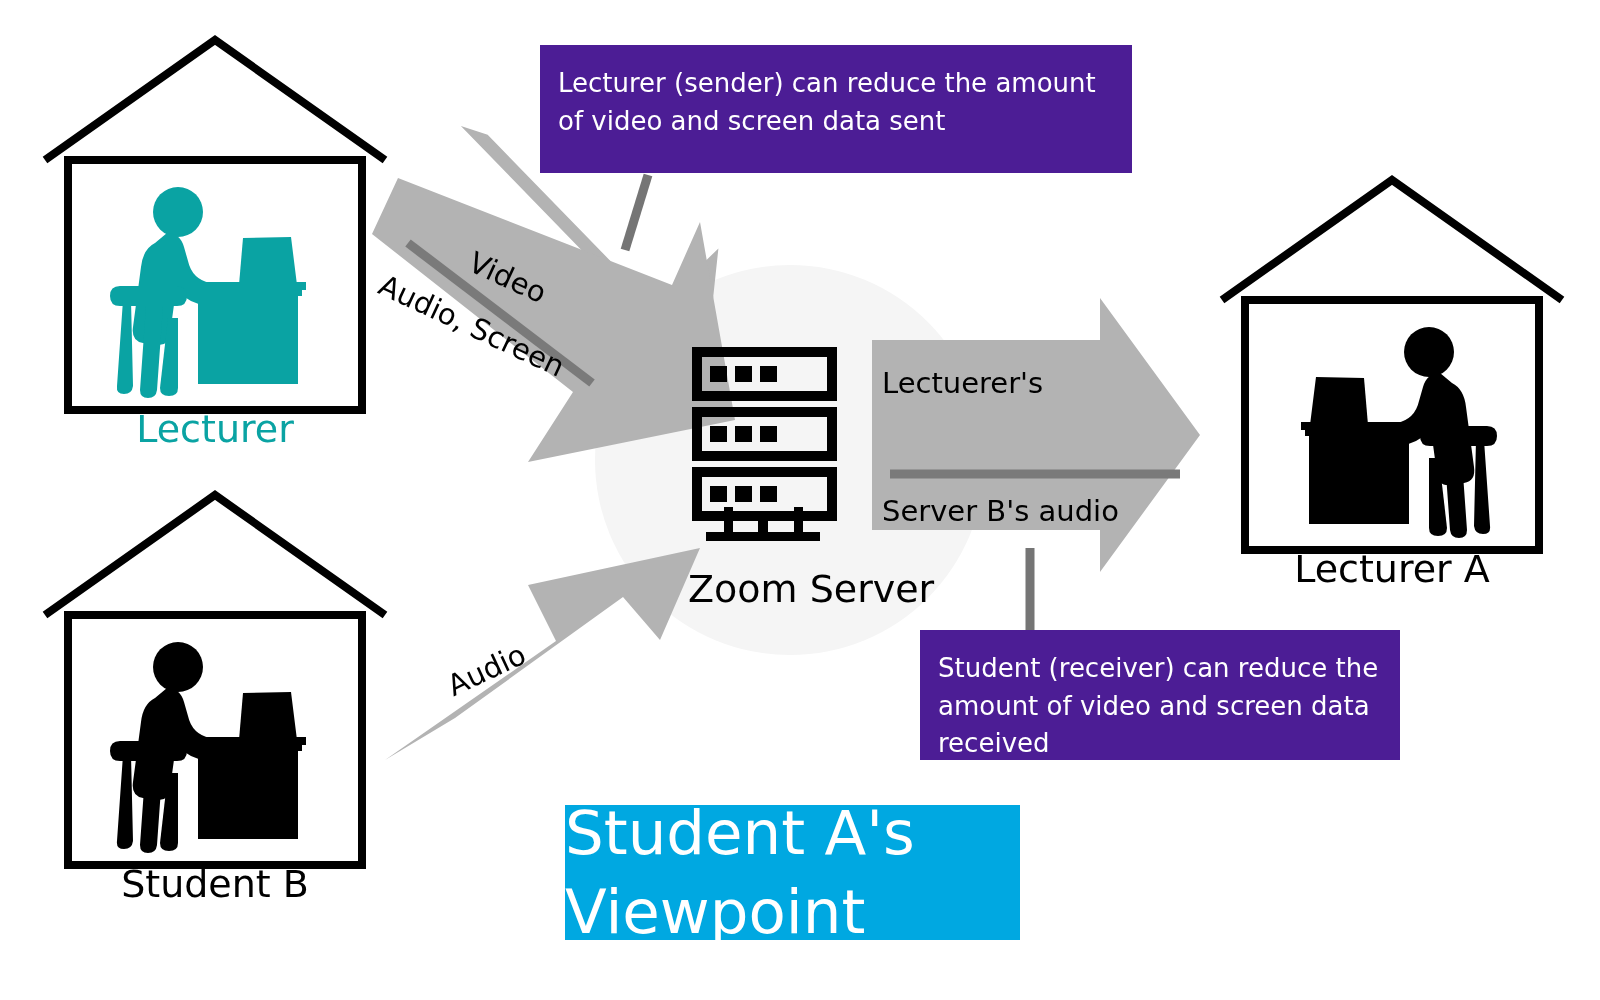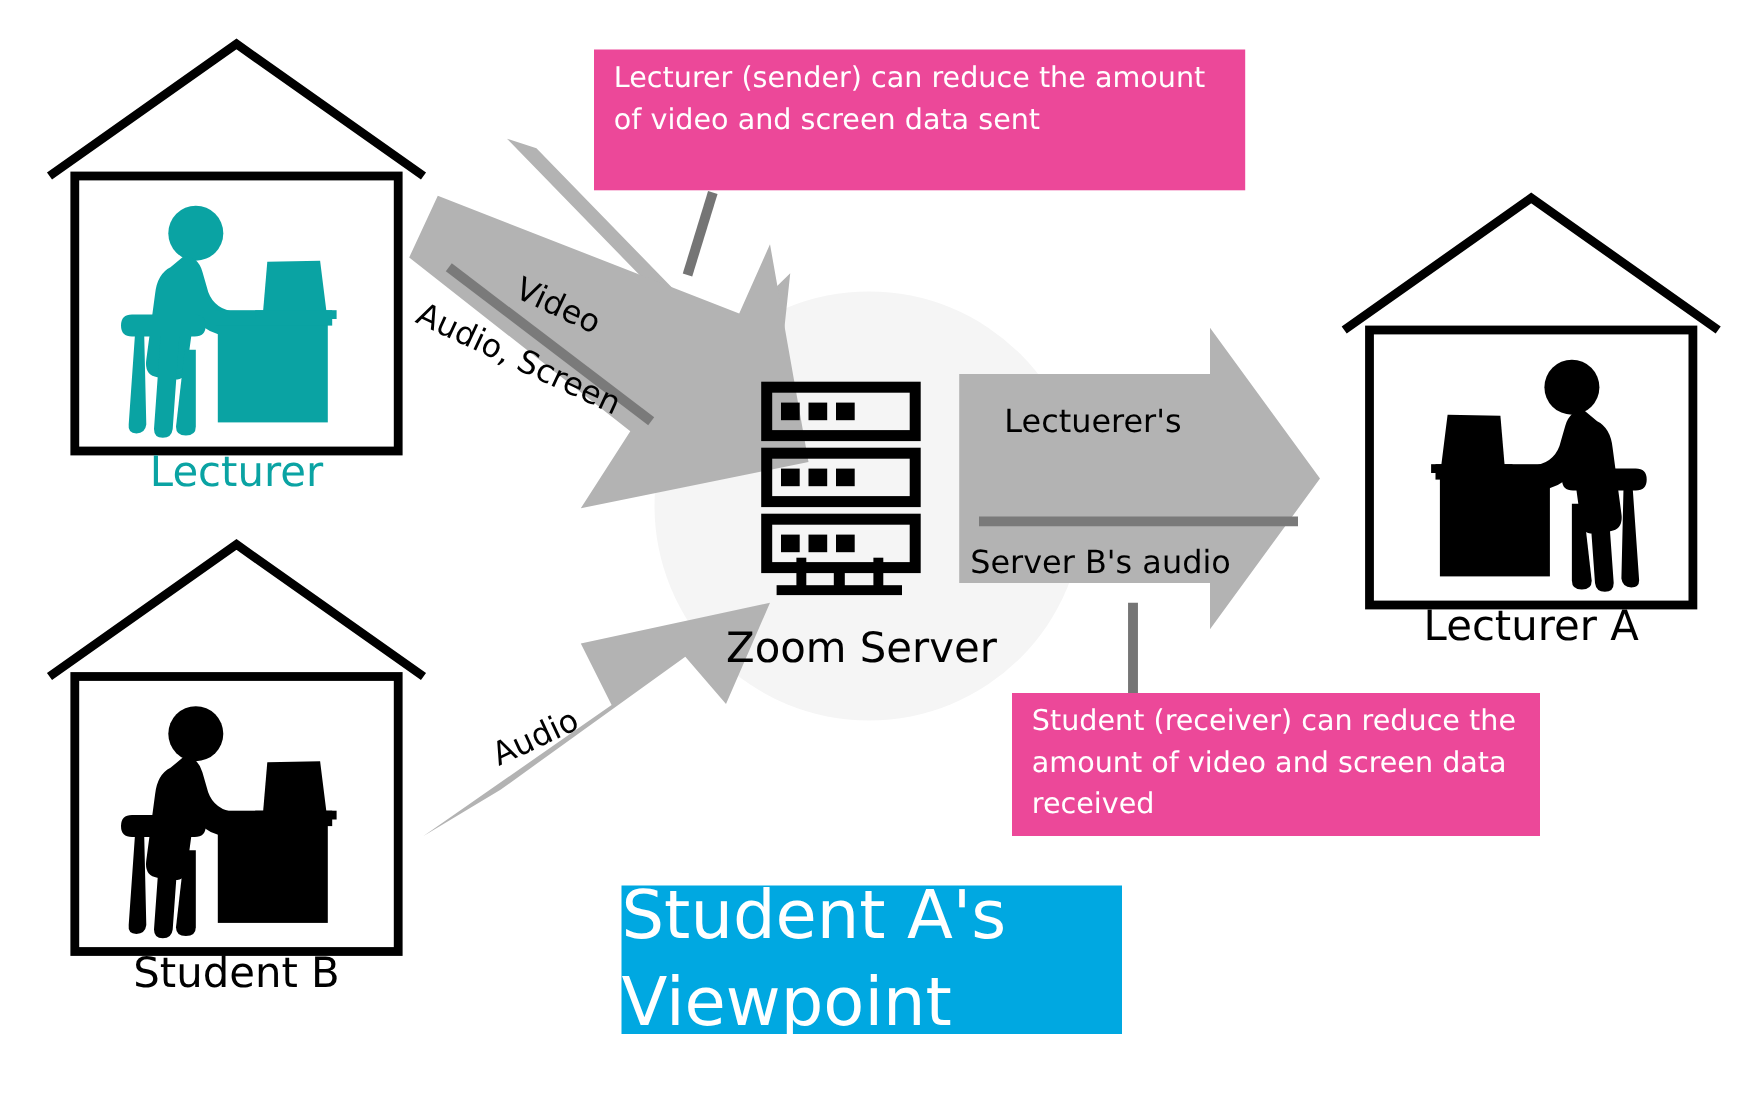--- a/index.html
+++ b/index.html
@@ -33,28 +33,29 @@
     font-size: 38px;
     color: #000000;
     text-align: center;
   }
   .house-label.teal {
     color: #0aa3a3;
   }
   .server-label {
     font-size: 38px;
     color: #000000;
+    margin-left: 28px;
   }
   .callout {
     position: absolute;
-    background: #ec4899;
+    background: #4c1d95;
     color: #ffffff;
     font-size: 26px;
     line-height: 1.45;
-    padding: 8px 18px;
+    padding: 20px 18px;
     box-sizing: border-box;
   }
   .arrow-label {
     position: absolute;
     color: #000000;
     font-size: 29px;
   }
   .banner {
     position: absolute;
     background: #00a8e1;
@@ -181,21 +182,21 @@
 
   <div class="txt server-label" style="left:660px; top:568px;">Zoom Server</div>
 
   <div class="txt house-label" style="left:1245px; top:548px; width:294px;">Lecturer A</div>
 
   <div class="arrow-label rot-a" style="left:478px; top:245px;">Video</div>
   <div class="arrow-label rot-a" style="left:388px; top:268px;">Audio, Screen</div>
 
   <div class="arrow-label rot-b" style="left:442px; top:672px;">Audio</div>
 
-  <div class="arrow-label" style="left:913px; top:366px;">Lectuerer's</div>
+  <div class="arrow-label" style="left:882px; top:366px;">Lectuerer's</div>
   <div class="arrow-label" style="left:882px; top:494px;">Server B's audio</div>
 
   <div class="callout" style="left:540px; top:45px; width:592px; height:128px;">Lecturer (sender) can reduce the amount of video and screen data sent</div>
 
   <div class="callout" style="left:920px; top:630px; width:480px; height:130px;">Student (receiver) can reduce the amount of video and screen data received</div>
 
   <div class="banner" style="left:565px; top:805px; width:455px; height:135px; flex-direction:column;">
     <span>Student A's</span>
     <span>Viewpoint</span>
   </div>

